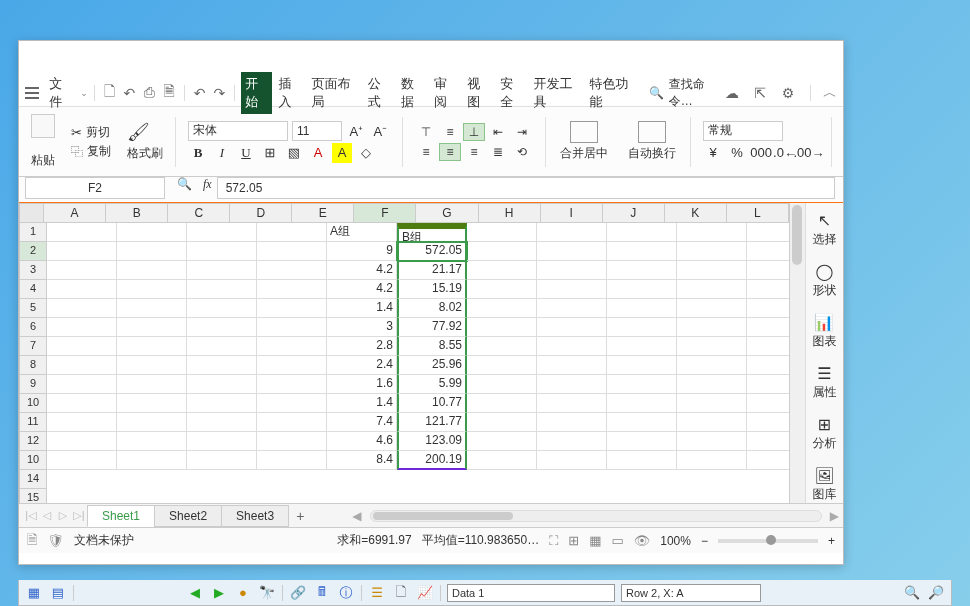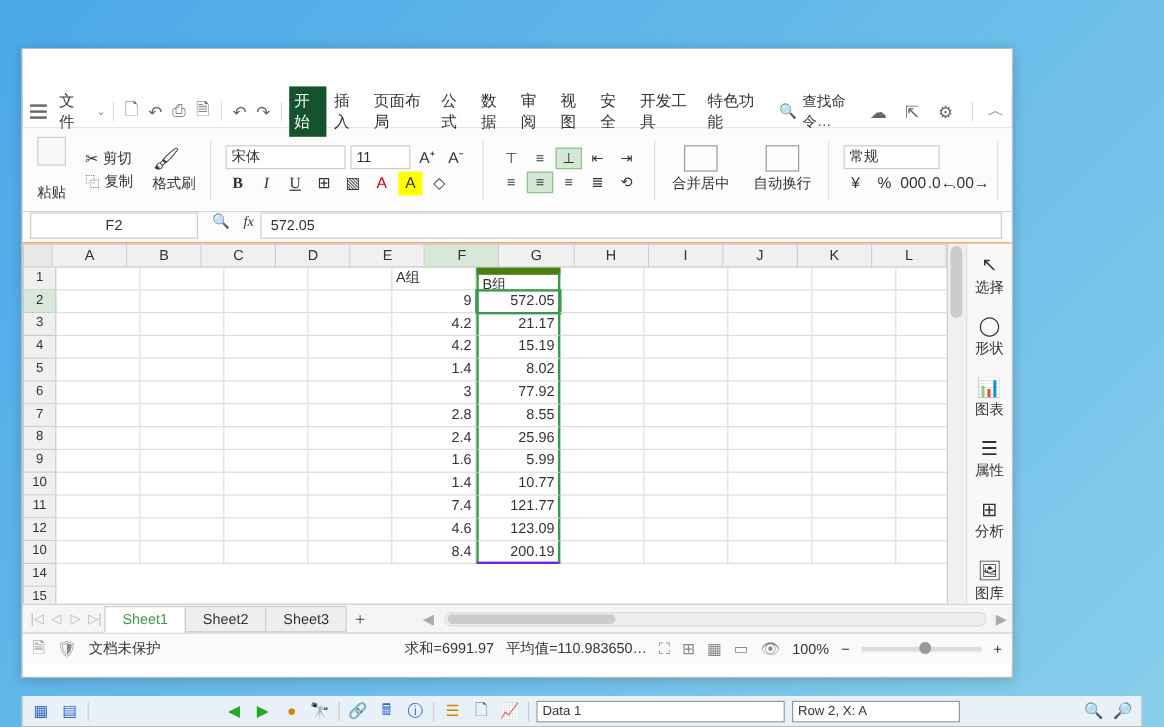--- a/index.html
+++ b/index.html
@@ -70,21 +70,21 @@
 .hscroll-track{flex:1;height:12px;background:#eee;margin:0 8px;border:1px solid #ddd;border-radius:6px;position:relative}
 .hscroll-thumb{position:absolute;left:2px;top:1px;width:140px;height:8px;background:#ccc;border-radius:4px}
 .status-bar{height:26px;display:flex;align-items:center;padding:0 8px;gap:10px;border-top:1px solid #ccc;background:#fafafa;font-size:11px;color:#666}
 .status-icon{font-size:13px;color:#888}
 .zoom-slider{width:100px;height:4px;background:#ddd;position:relative}
 .zoom-thumb{position:absolute;left:48px;top:-4px;width:10px;height:10px;background:#999;border-radius:50%}
 .bottom-bar{position:absolute;bottom:0;left:18px;width:934px;height:26px;background:#e8f0f8;border:1px solid #bbb;border-top:none;display:flex;align-items:center;padding:0 6px;gap:6px}
 .bb-icon{width:18px;height:18px;display:inline-flex;align-items:center;justify-content:center;font-size:13px;color:#556}
 .bb-sep{width:1px;height:16px;background:#ccc}
 .play{color:#2a2}
-.data-select{border:1px solid #999;padding:2px 4px;width:207px;background:#fff;font-size:11px}
+.data-select{border:1px solid #999;padding:2px 4px;width:168px;background:#fff;font-size:11px}
 .row-info{border:1px solid #999;padding:2px 4px;width:140px;background:#fff;font-size:11px}
 .collapse-btn{margin-left:auto;font-size:14px;color:#888}
 </style>
 </head>
 <body>
 
 <div class="window">
   <div class="titlebar"></div>
 
   <div class="menubar">

